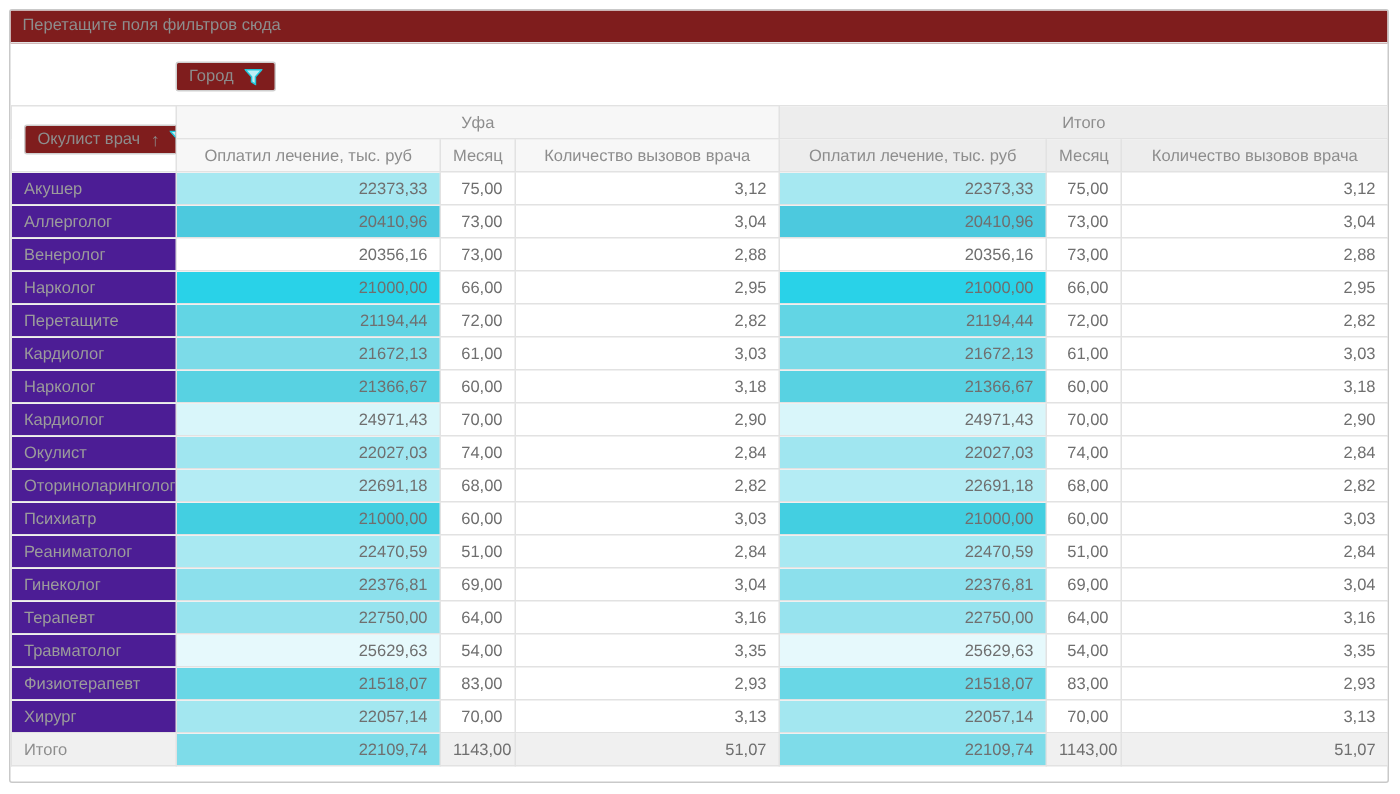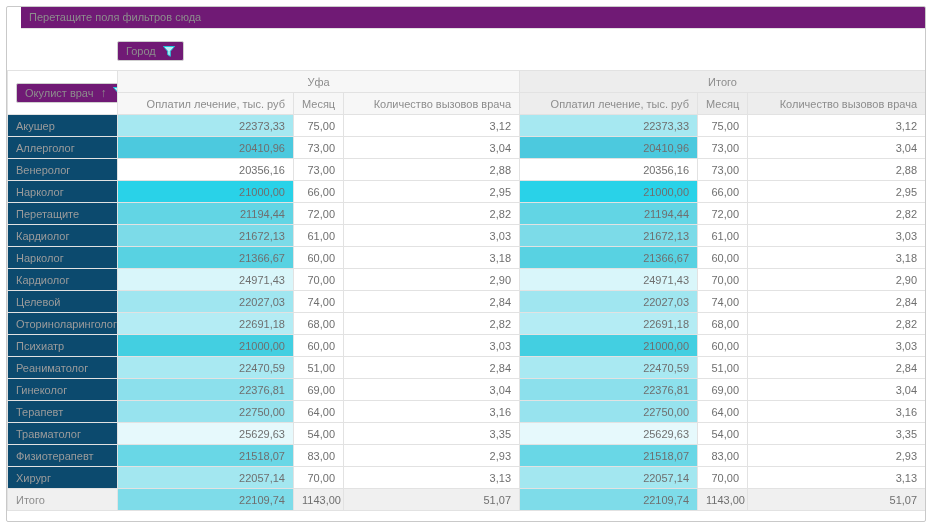--- a/index.html
+++ b/index.html
@@ -8,43 +8,43 @@
     width:933px; height:529px; overflow:hidden;
     font-family:"Liberation Sans", sans-serif;
     font-size:11px; color:#757575;
   }
   .container {
     position:absolute; left:6px; top:6px; width:920px; height:516px;
     border:1px solid #c9c9c9; border-radius:2px; background:#fff; overflow:hidden;
   }
   .filter-bar {
     height:22px; line-height:21px; border-bottom:1px solid #e3e3e3;
-    padding:0 8px; color:#8d8d8d; background:#701a75;margin-left:14px;
+    padding:0 8px; color:#8d8d8d; background:#7f1d1d;
   }
   .fields-row { padding:12px 0 9px 110px; }
   .field-btn {
     display:inline-flex; align-items:center; gap:7px;
-    border:1px solid #cfcfcf; border-radius:2px; background:#701a75;
+    border:1px solid #cfcfcf; border-radius:2px; background:#7f1d1d;
     padding:3px 8px; color:#8d8d8d; cursor:pointer; white-space:nowrap;
   }
   .sort-arrow { color:#8d8d8d; font-size:12px; line-height:1; }
   table.pivot {
     width:100%; border-collapse:collapse; table-layout:fixed;
     font-size:11px; color:#757575;
   }
   table.pivot th, table.pivot td {
     border:1px solid #e2e2e2; padding:0 8px; overflow:hidden;
     white-space:nowrap; font-weight:normal; height:22px;
   }
   th.group { text-align:center; background:#f7f7f7; color:#8d8d8d; height:20px; }
   th.group.g-total { background:#ededed; }
-  th.mh { text-align:right; background:#f7f7f7; color:#8d8d8d; height:27px; }
+  th.mh { text-align:center; background:#f7f7f7; color:#8d8d8d; height:27px; }
   th.mh.g-total { background:#ededed; }
   td.corner { background:#fff; vertical-align:middle; padding:0 0 0 3px; }
-  td.row-label { text-align:left; color:#9b9b9b; background:#0c4a6e; }
+  td.row-label { text-align:left; color:#9b9b9b; background:#4c1d95; }
   td.num { text-align:right; color:#6f6f6f; background:#fff; }
   tr.total-row td { background:#f0f0f0; }
   tr.total-row td.row-label { color:#8d8d8d; }
   .funnel-icon { display:inline-block; vertical-align:middle; }
 </style>
 </head>
 <body>
 
 <div class="container">
 
@@ -159,21 +159,21 @@
         <tr>
           <td class="row-label">Кардиолог</td>
           <td class="num" style="background: rgb(217, 246, 250);">24971,43</td>
           <td class="num">70,00</td>
           <td class="num">2,90</td>
           <td class="num" style="background: rgb(217, 246, 250);">24971,43</td>
           <td class="num">70,00</td>
           <td class="num">2,90</td>
         </tr>
         <tr>
-          <td class="row-label">Целевой</td>
+          <td class="row-label">Окулист</td>
           <td class="num" style="background: rgb(160, 230, 240);">22027,03</td>
           <td class="num">74,00</td>
           <td class="num">2,84</td>
           <td class="num" style="background: rgb(160, 230, 240);">22027,03</td>
           <td class="num">74,00</td>
           <td class="num">2,84</td>
         </tr>
         <tr>
           <td class="row-label">Оториноларинголог</td>
           <td class="num" style="background: rgb(180, 236, 244);">22691,18</td>

